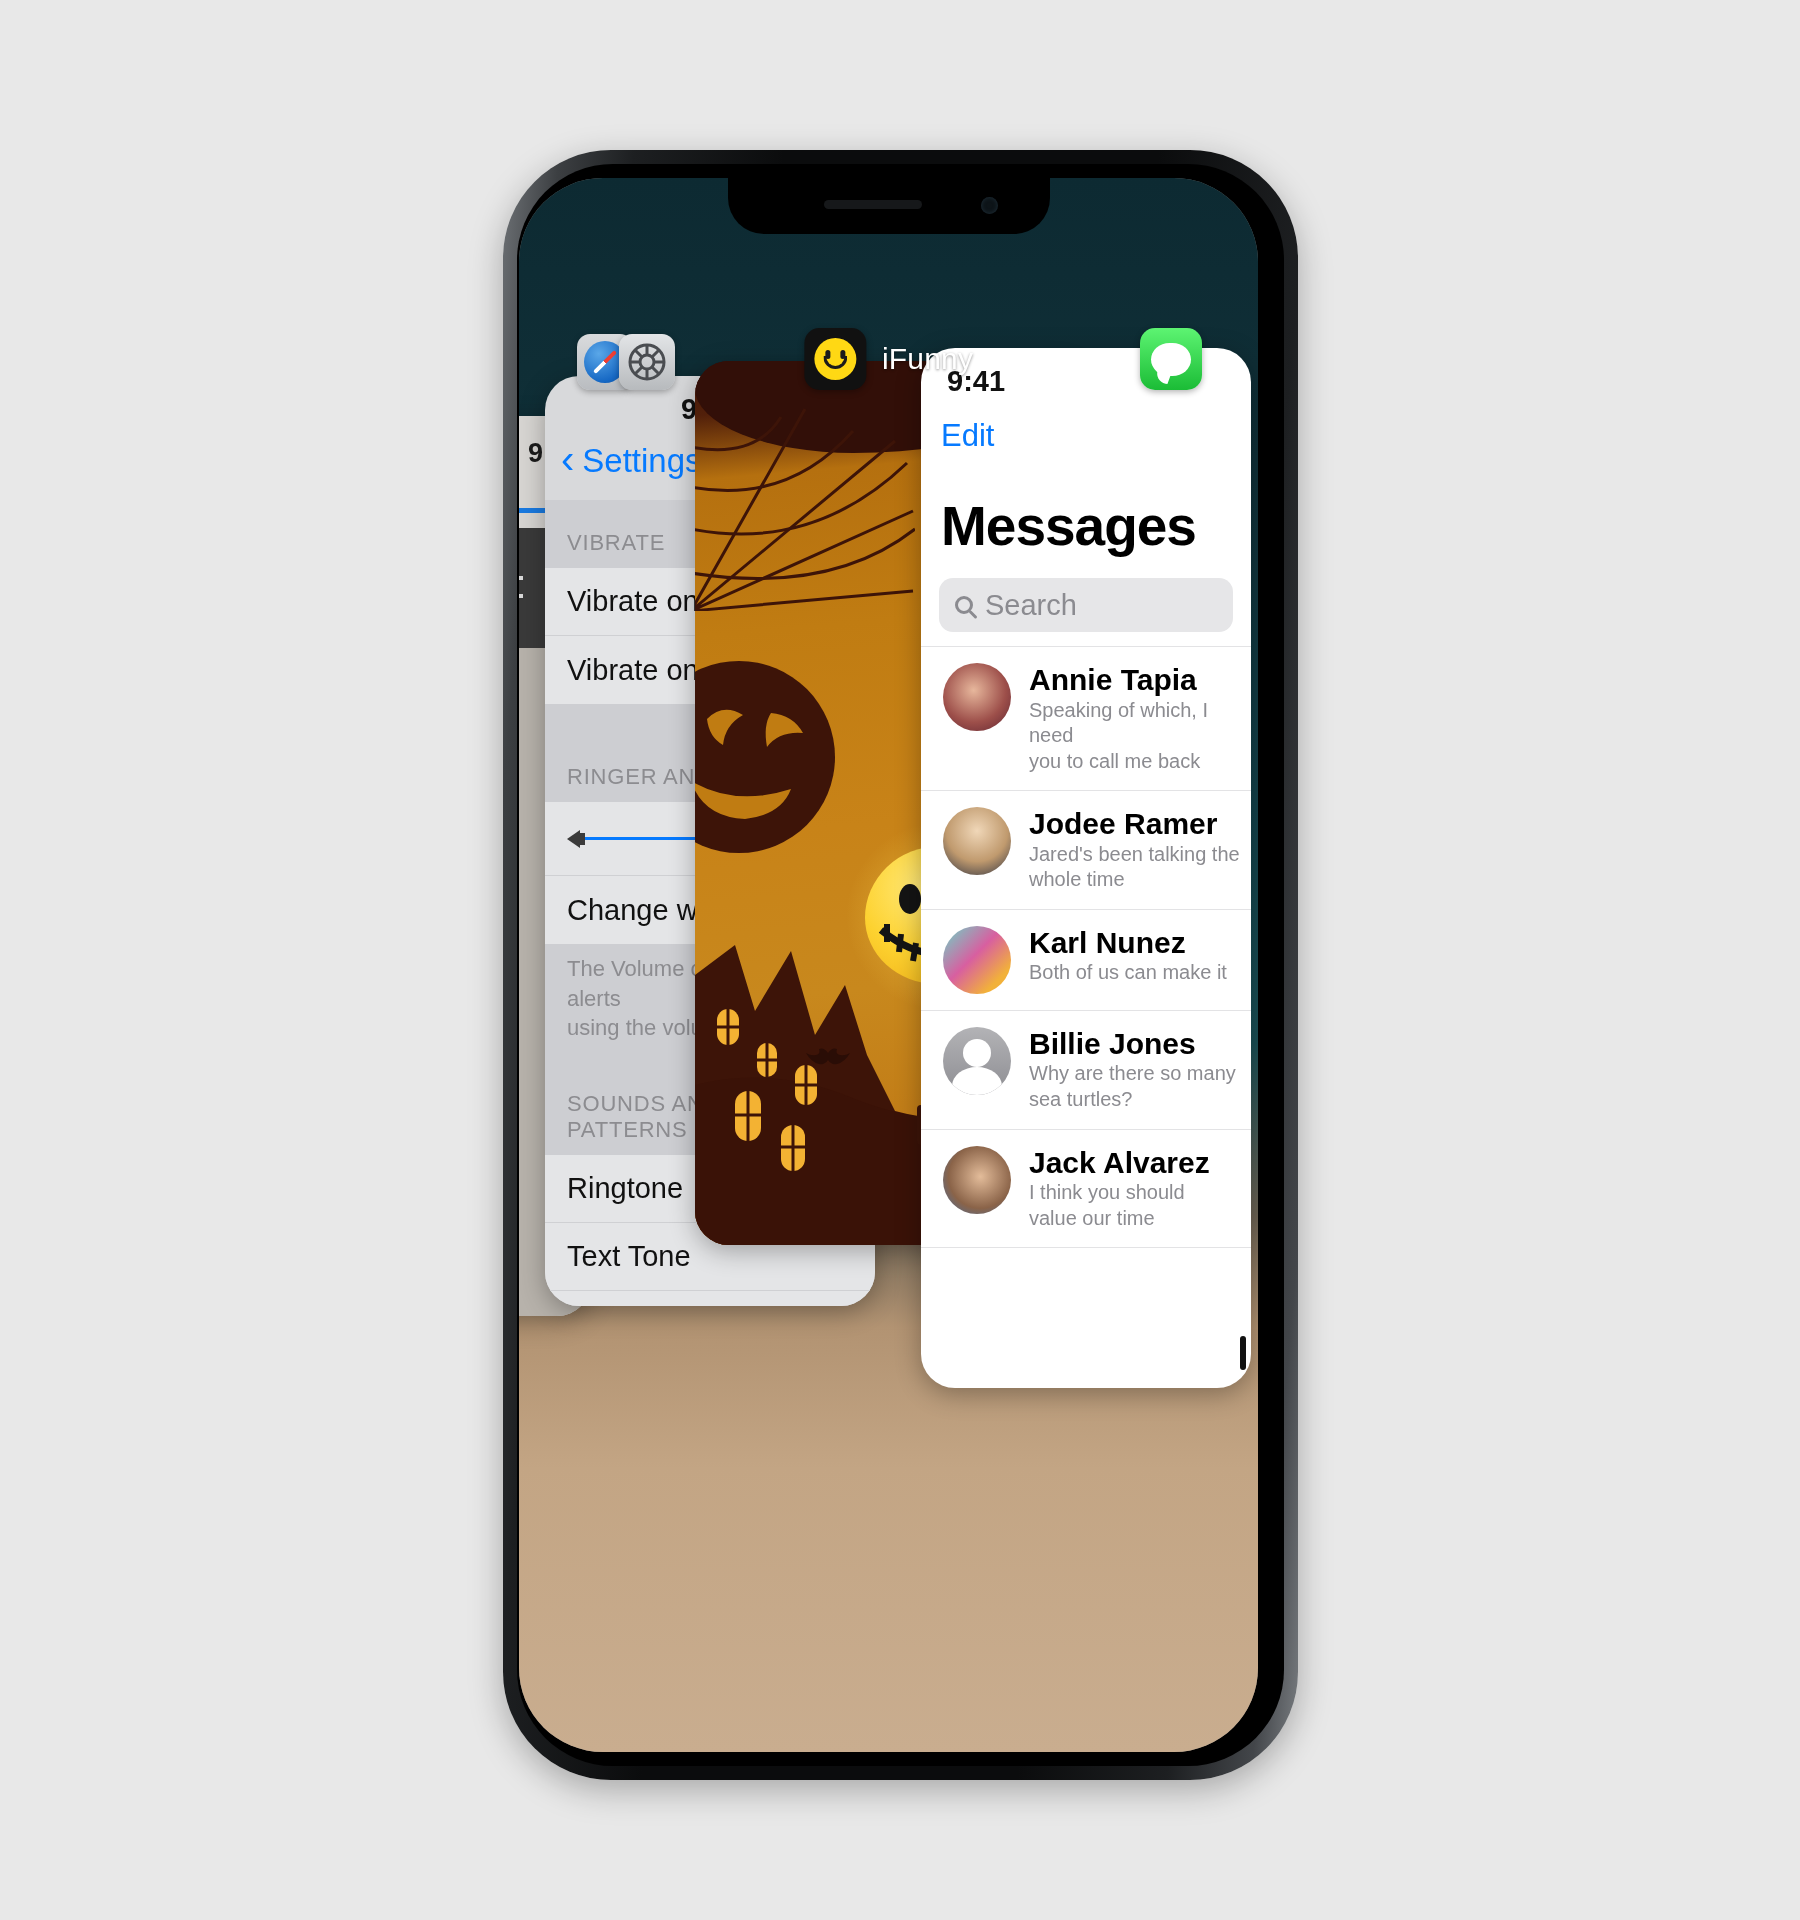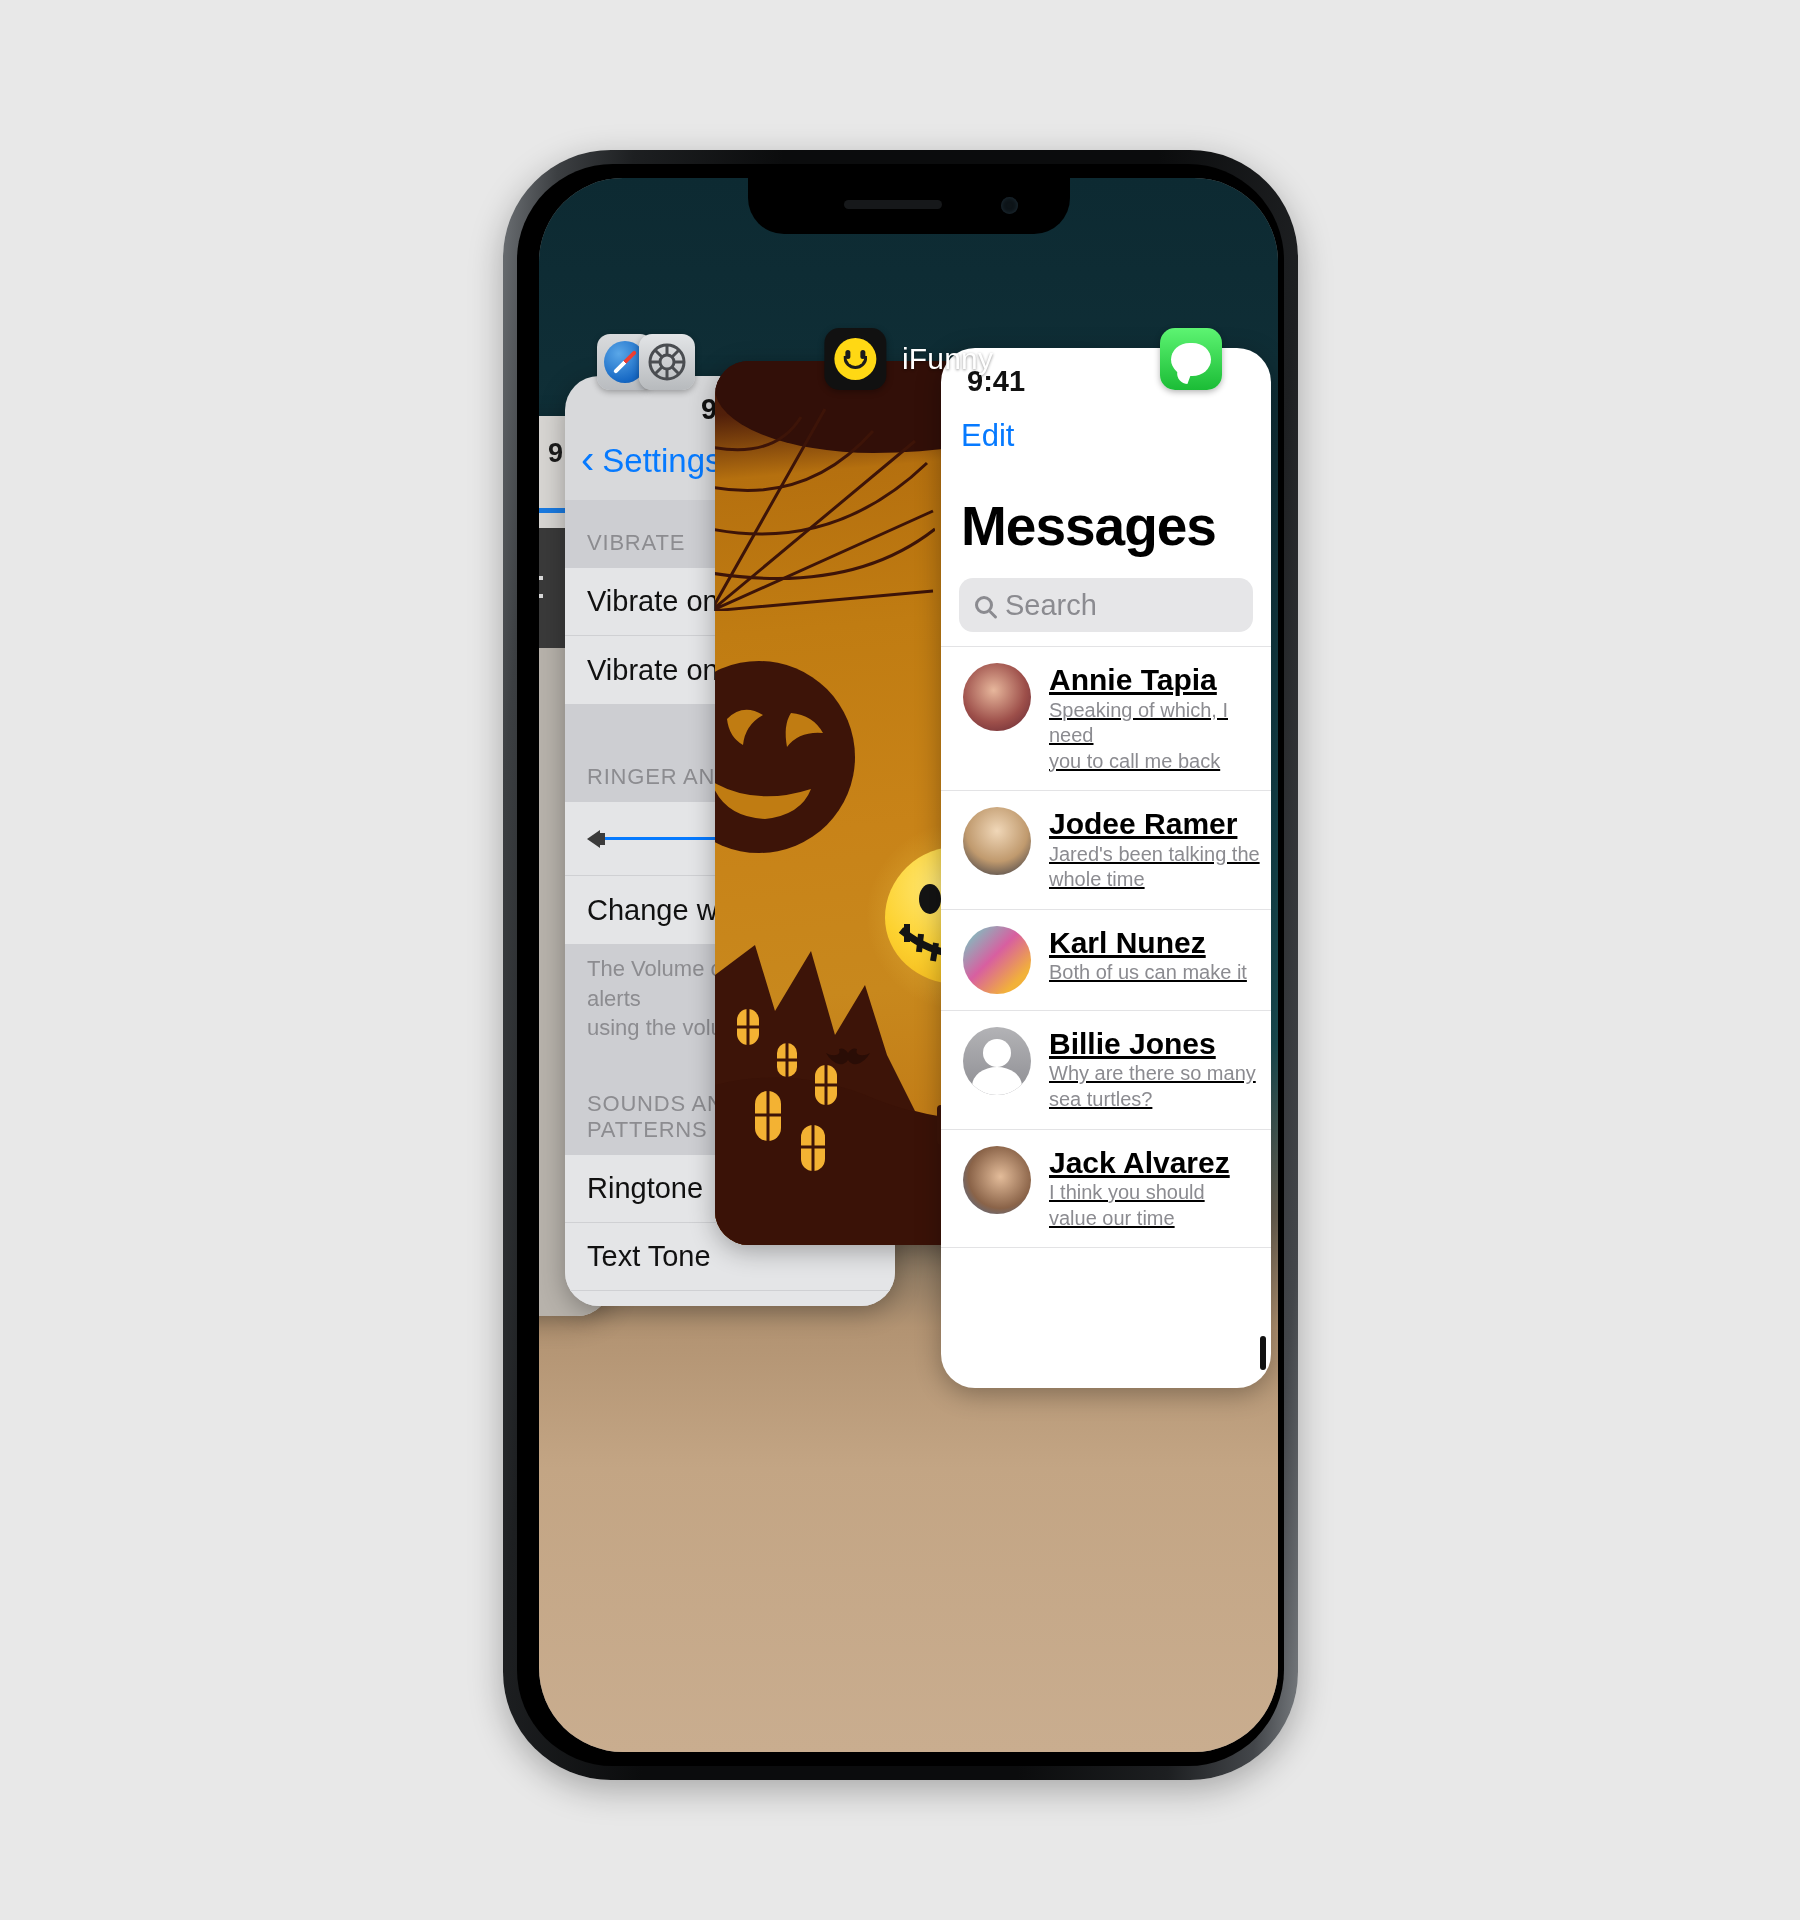--- a/index.html
+++ b/index.html
@@ -22,21 +22,21 @@
     border-radius: 108px;
     box-shadow: 0 10px 34px rgba(0,0,0,.28);
   }
   #phone-bezel {
     position: absolute; left: 14px; top: 14px;
     width: 767px; height: 1602px;
     background: #000;
     border-radius: 96px;
   }
   #screen {
-    position: absolute; left: 22px; top: 14px;
+    position: absolute; left: 2px; top: 14px;
     width: 739px; height: 1574px;
     border-radius: 84px;
     overflow: hidden;
     background: #737373;
   }
 
   
   .side-btn {
     position: absolute;
     background: linear-gradient(180deg,#55585b,#2e3134 35%,#2a2d30 70%,#46494c);
@@ -382,21 +382,21 @@
   .m-ava .ph-person:before {
     content: ""; position: absolute; left: 50%; top: 12px;
     margin-left: -14px; width: 28px; height: 28px;
     border-radius: 50%; background: #fff;
   }
   .m-ava .ph-person:after {
     content: ""; position: absolute; left: 50%; bottom: -10px;
     margin-left: -25px; width: 50px; height: 38px;
     border-radius: 50% 50% 0 0; background: #fff;
   }
-  .m-txt { min-width: 0; text-decoration: underline; }
+  .m-txt { min-width: 0; }
   .m-name {
     font-size: 30px; font-weight: 700; color: #000;
     white-space: nowrap; line-height: 1.15;
   }
   .m-prev {
     font-size: 20px; color: #8b8b90; line-height: 1.28;
     white-space: pre-line;
   }
   #m-scrollbar {
     position: absolute; right: 5px; bottom: 18px;

